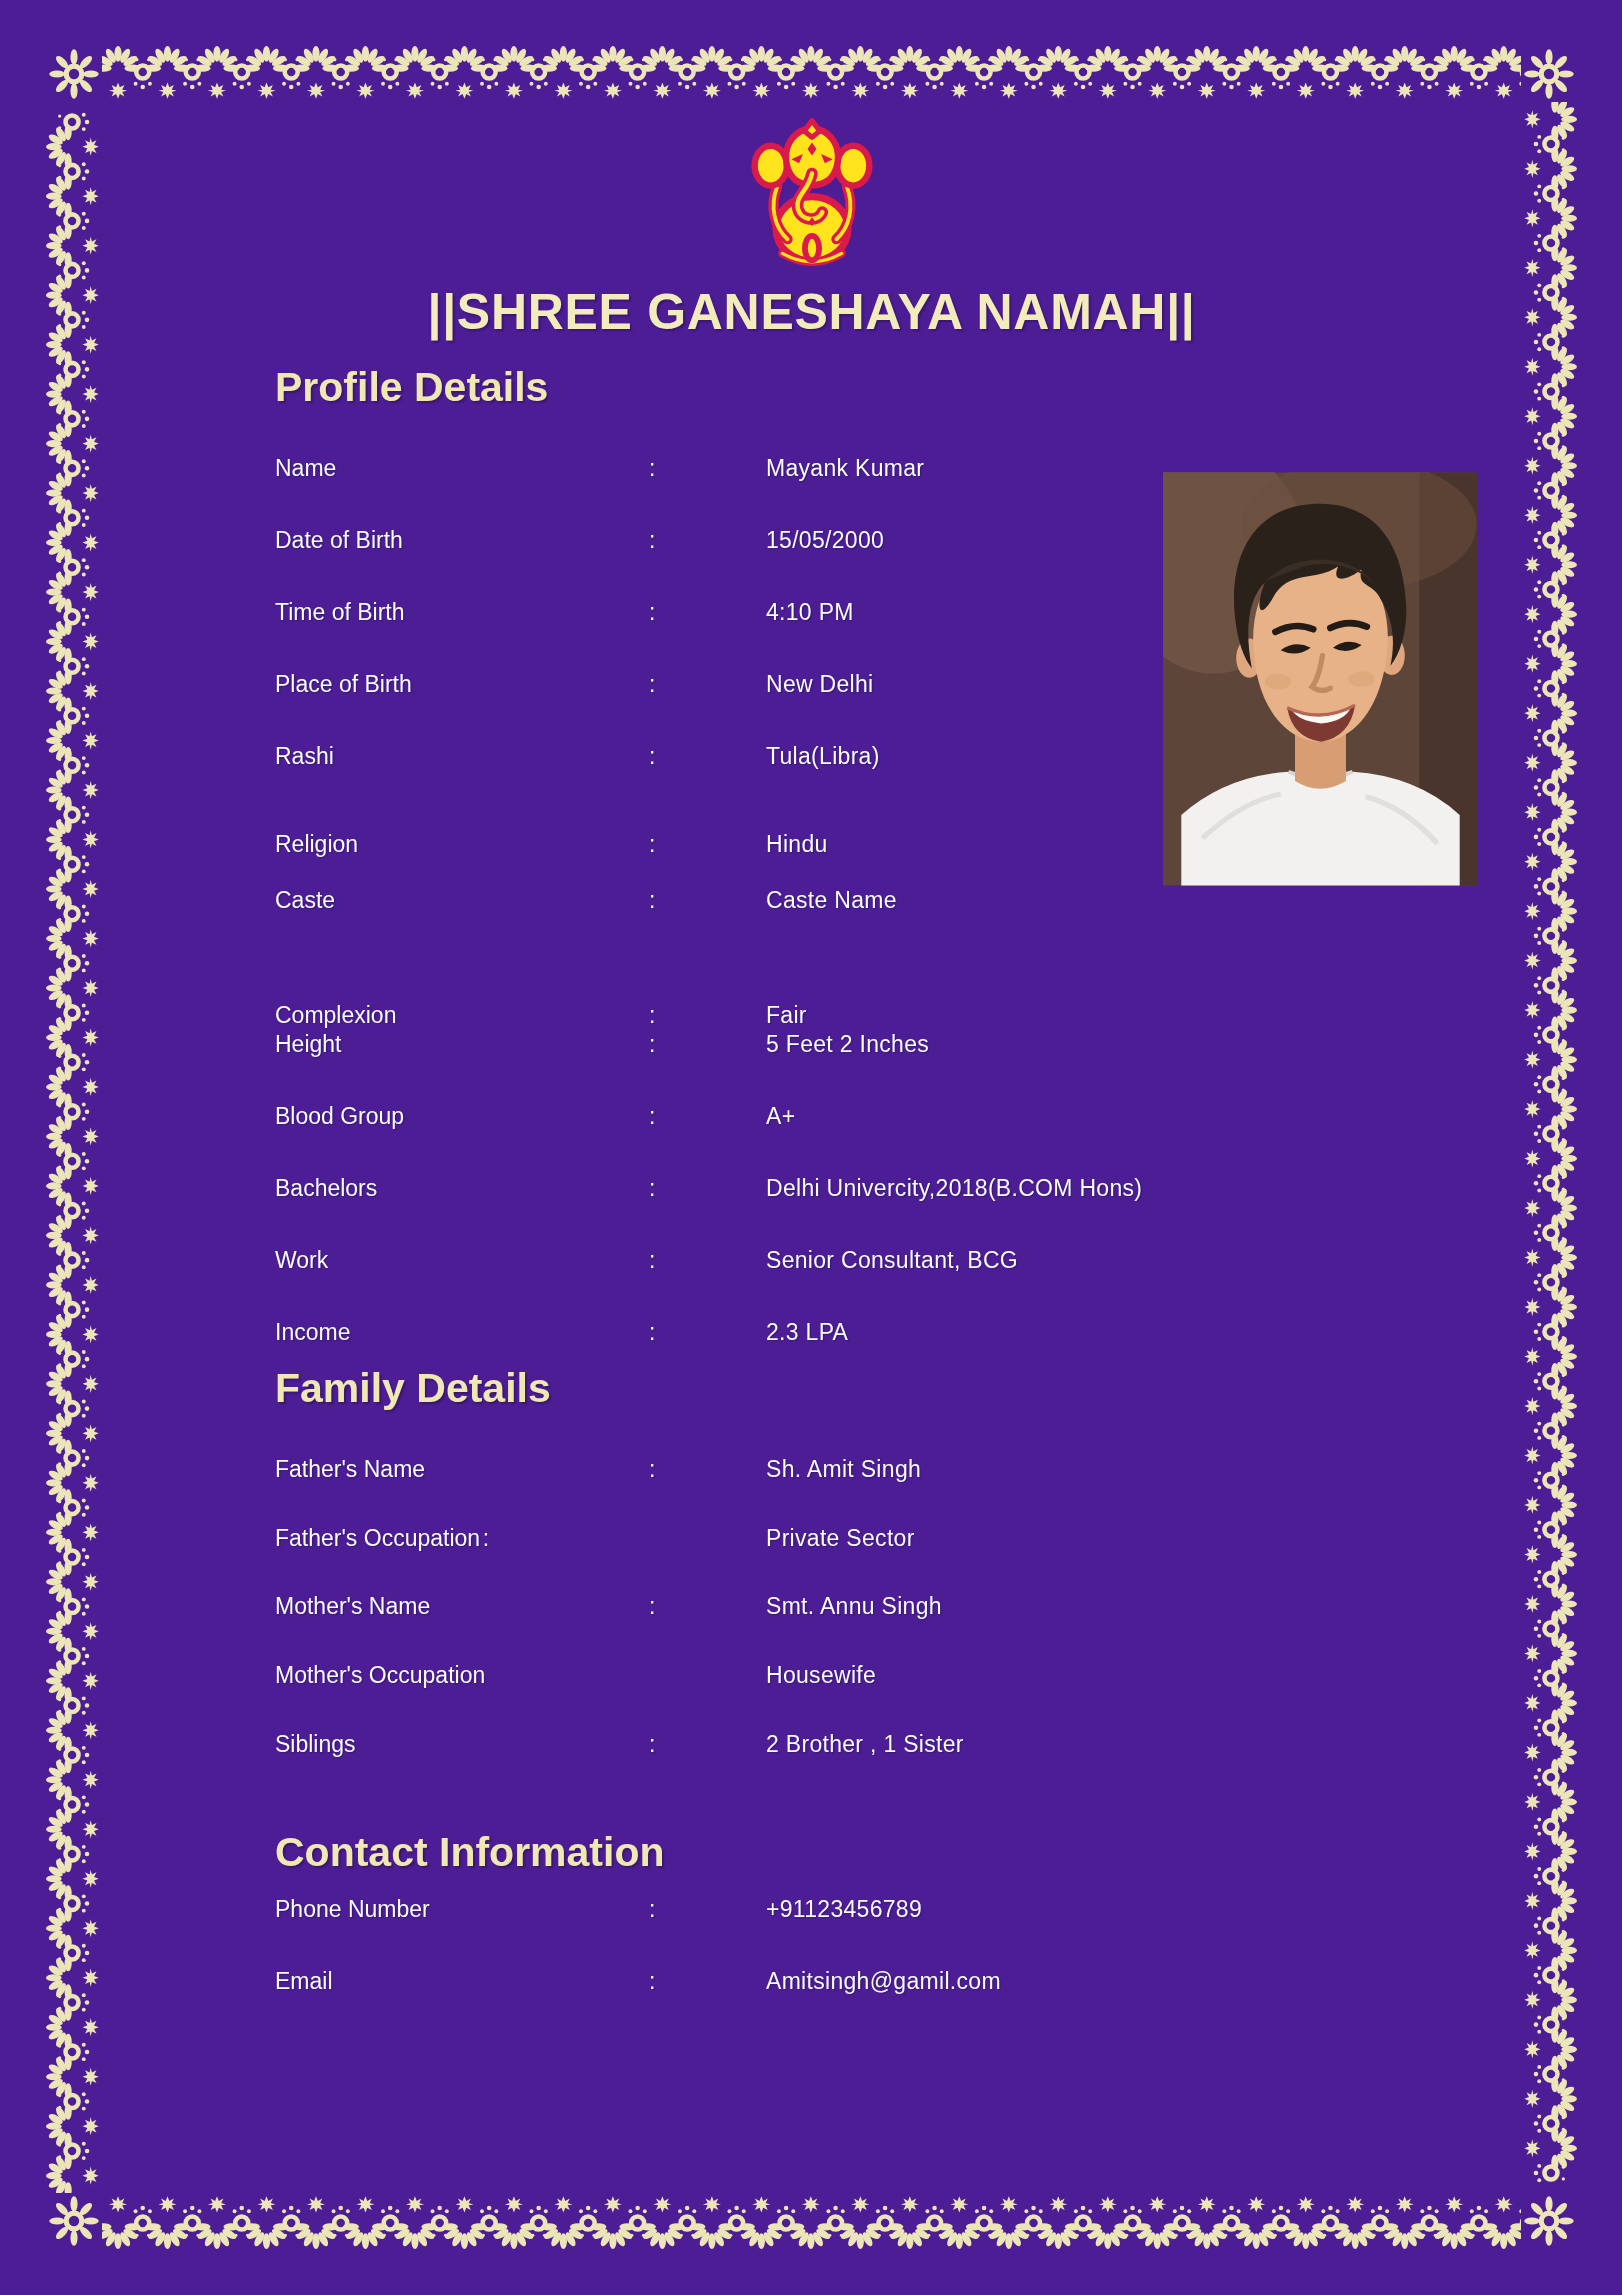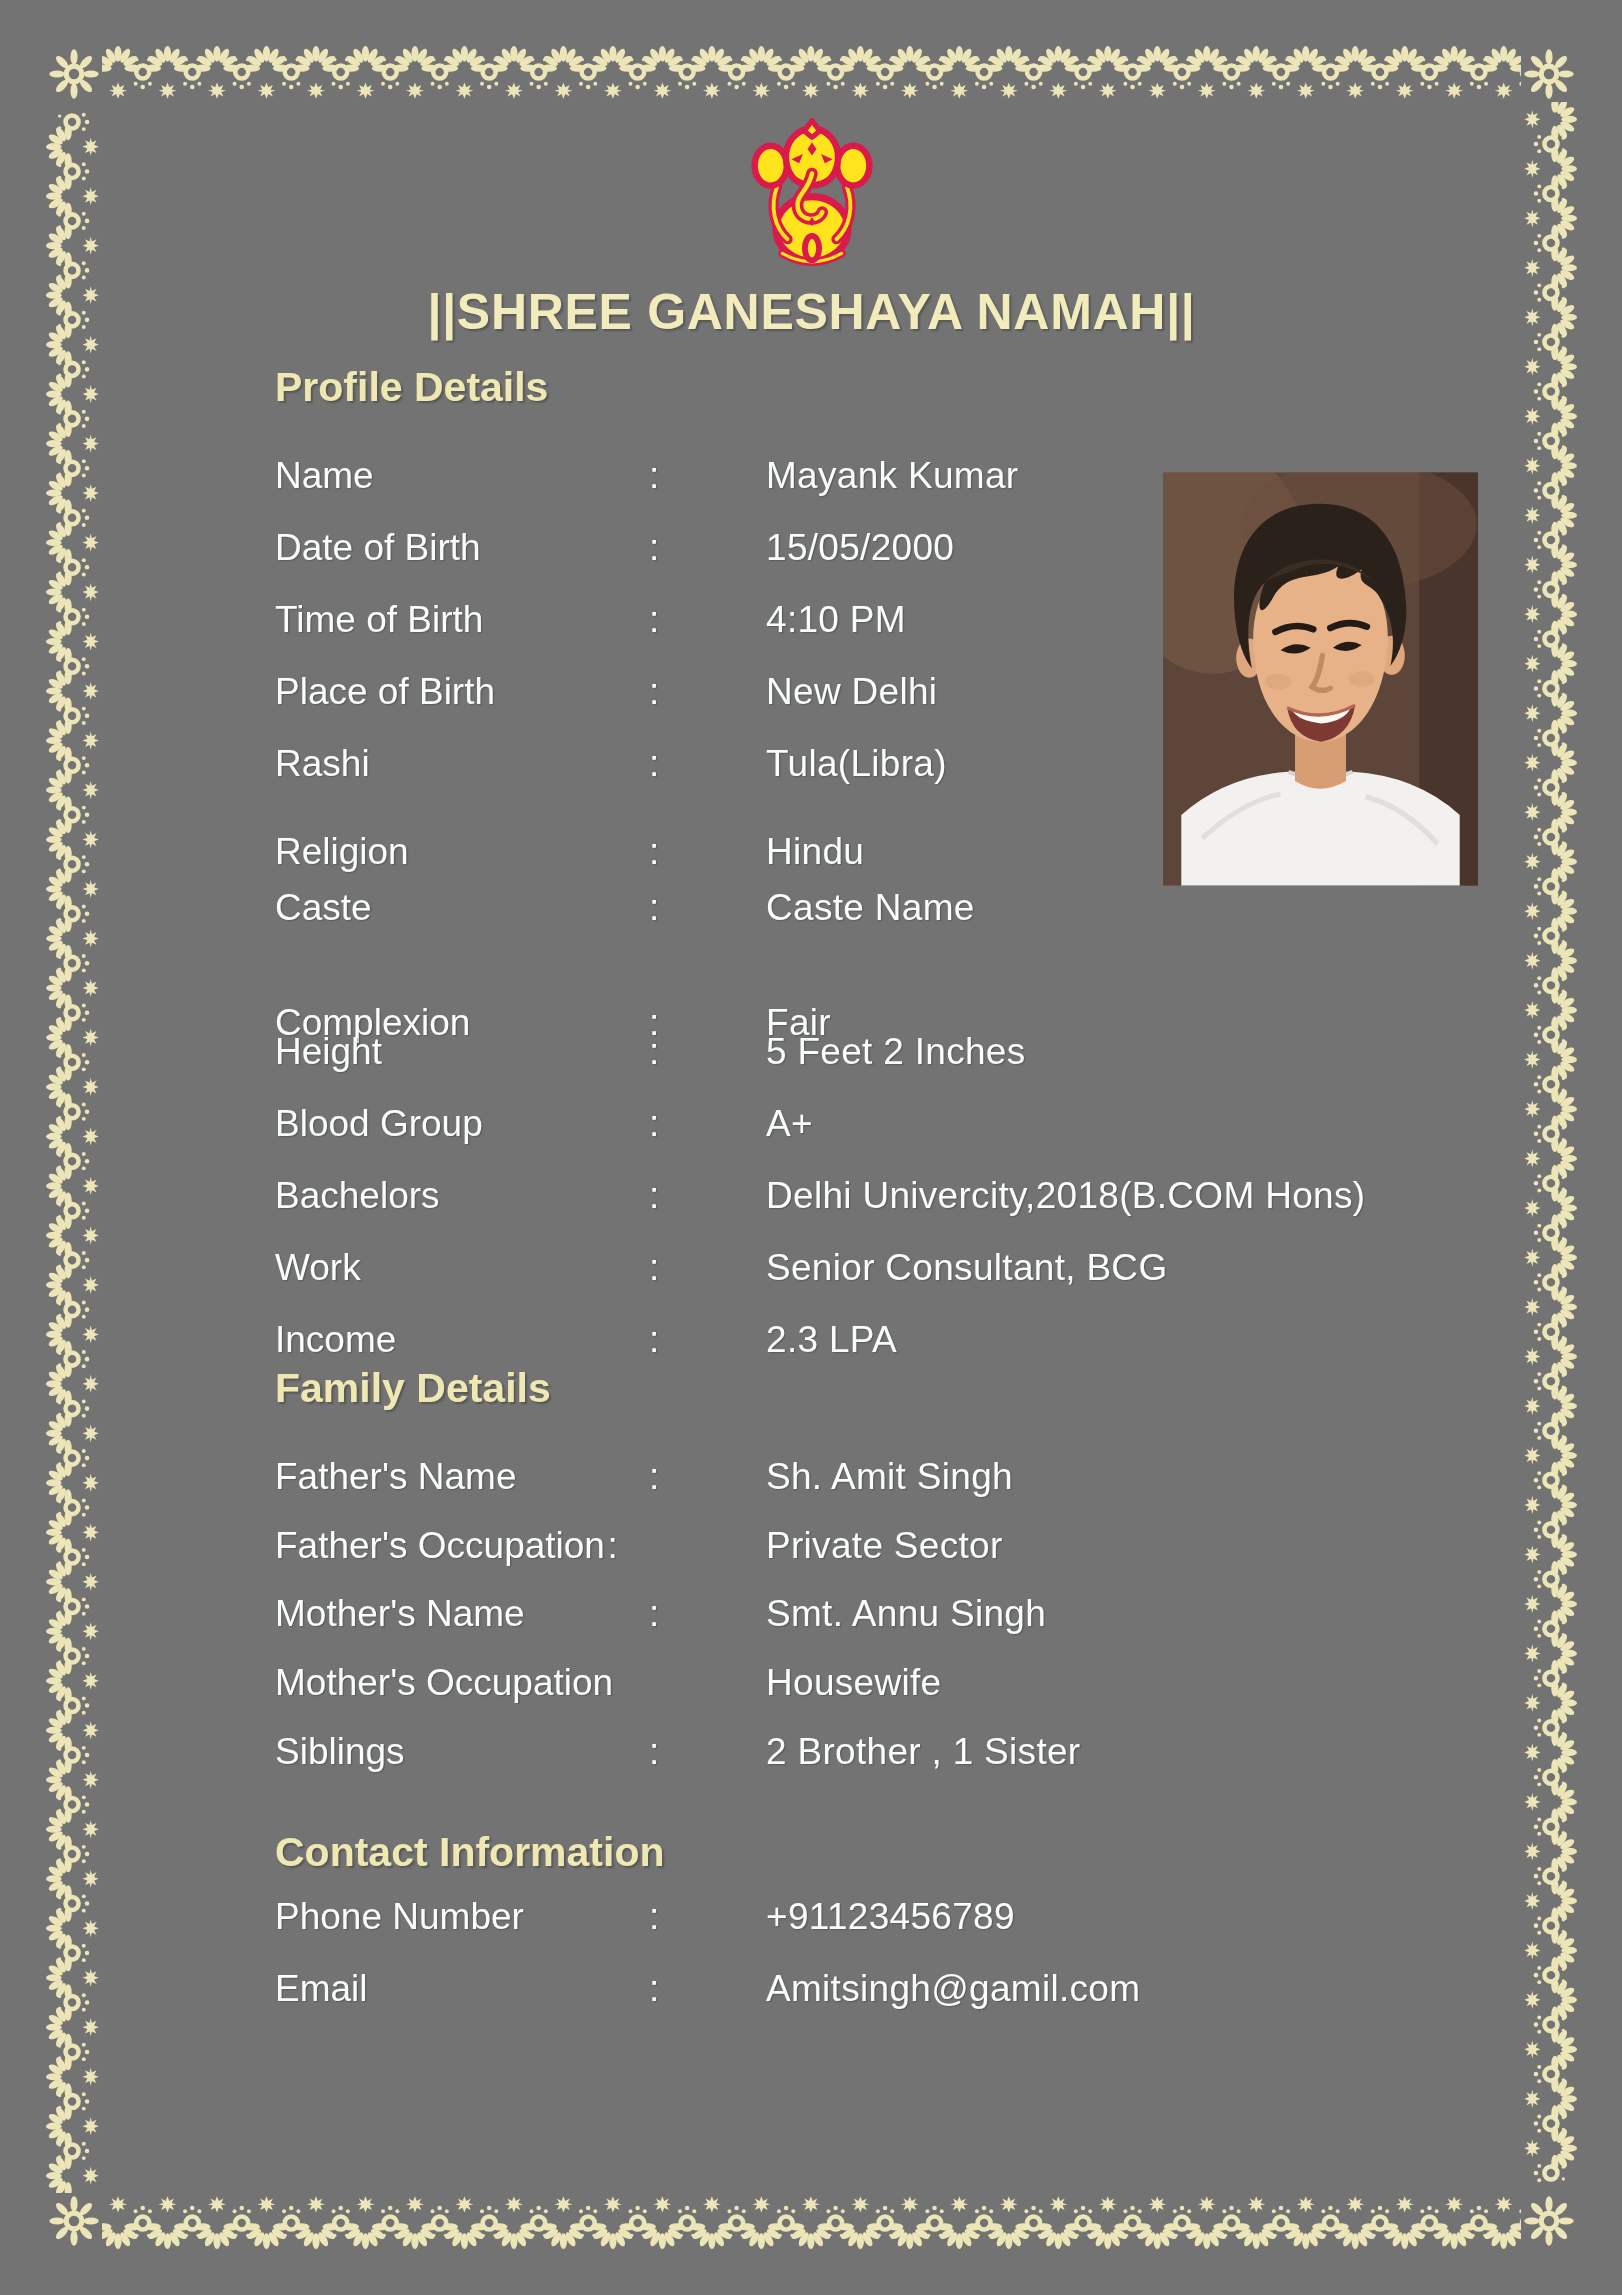--- a/index.html
+++ b/index.html
@@ -1,37 +1,37 @@
 <!DOCTYPE html>
 <html style="font-size:10.5px"><head>
 <meta charset="utf-8">
 <style>
   html,body{margin:0;padding:0;background:#0e4c4b;}
   .page{
     position:relative; width:1623px; height:2295px;
-    background:#737373; overflow:hidden;
+    background:#4c1d95; overflow:hidden;
     font-family:"Liberation Sans", sans-serif;
   }
   svg{display:block;}
   .border-strip{position:absolute;}
   .title{
     position:absolute; left:0; top:283px; width:1623px;
     text-align:center; font-size:50px; font-weight:bold;
     color:#f2ecbc; letter-spacing:0.7px;
     text-shadow:2px 2px 2px rgba(0,0,0,.25);
     white-space:nowrap;
   }
   .heading{
     position:absolute; left:275px; font-size:41px; font-weight:bold;
     color:#f0e8b2; text-shadow:2px 2px 2px rgba(0,0,0,.25);
     white-space:nowrap;
   }
   .row{
     position:absolute; left:275px; width:1302px; height:42px;
-    font-size:37px; color:#f8fcfb; white-space:nowrap;
+    font-size:23px; color:#f8fcfb; white-space:nowrap;
     text-shadow:1.3px 1.3px 1.3px rgba(0,0,0,.22);
   }
   .row .lbl{display:inline-block;}
   .row .col{position:absolute; left:374px; top:0;}
   .row .val{position:absolute; left:491px; top:0; letter-spacing:0.3px;}
   
   .row.tight .col{position:static; display:inline; margin-left:2.6px;}
   .photo-frame{position:absolute; left:1163px; top:472px; width:315px; height:414px; overflow:hidden;}
   .ganesha{position:absolute; left:732px; top:109px; width:160px; height:165px;}
 </style>

